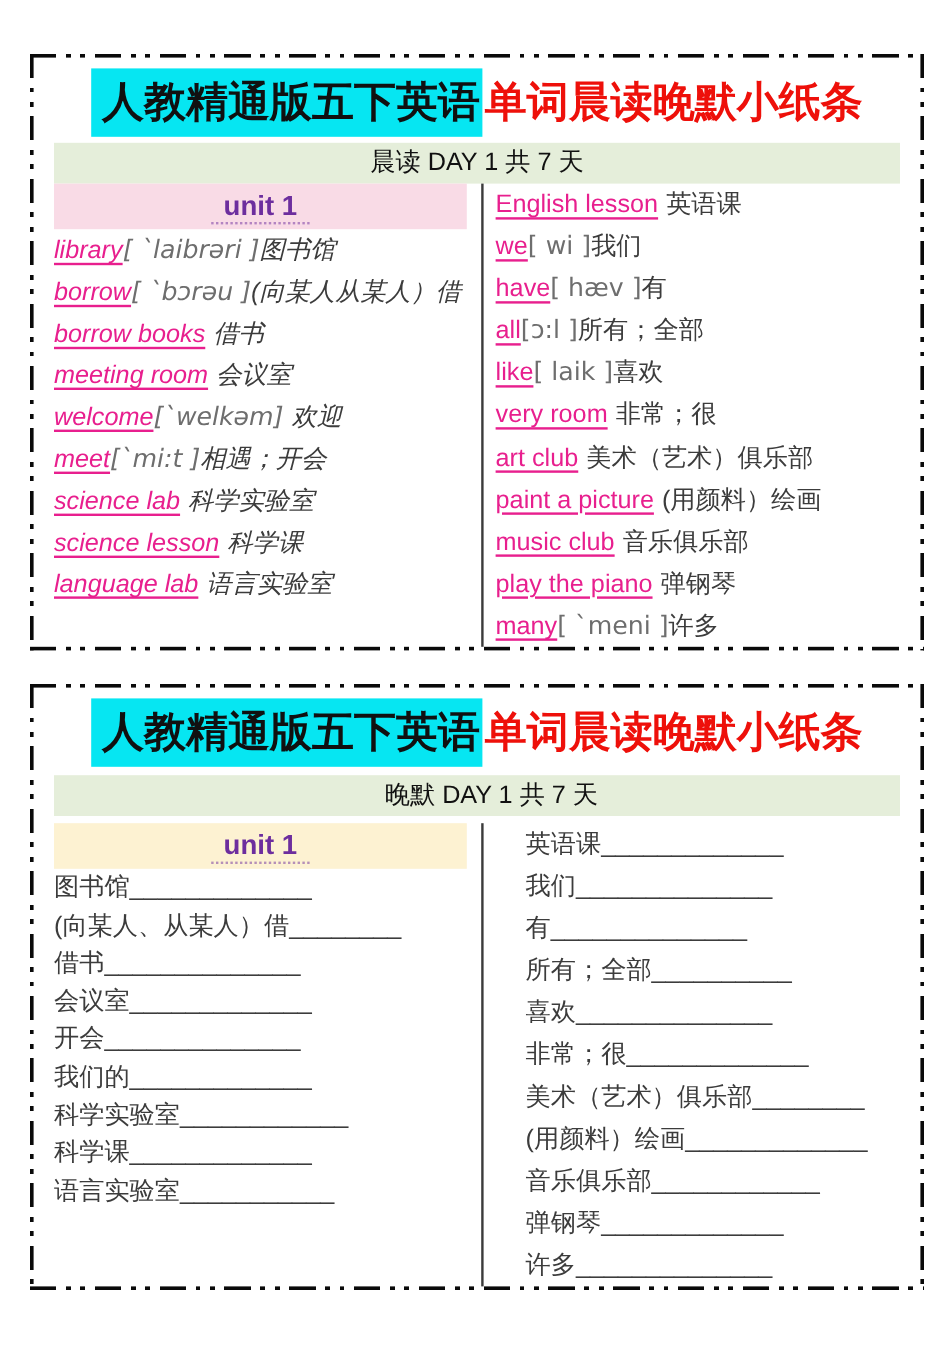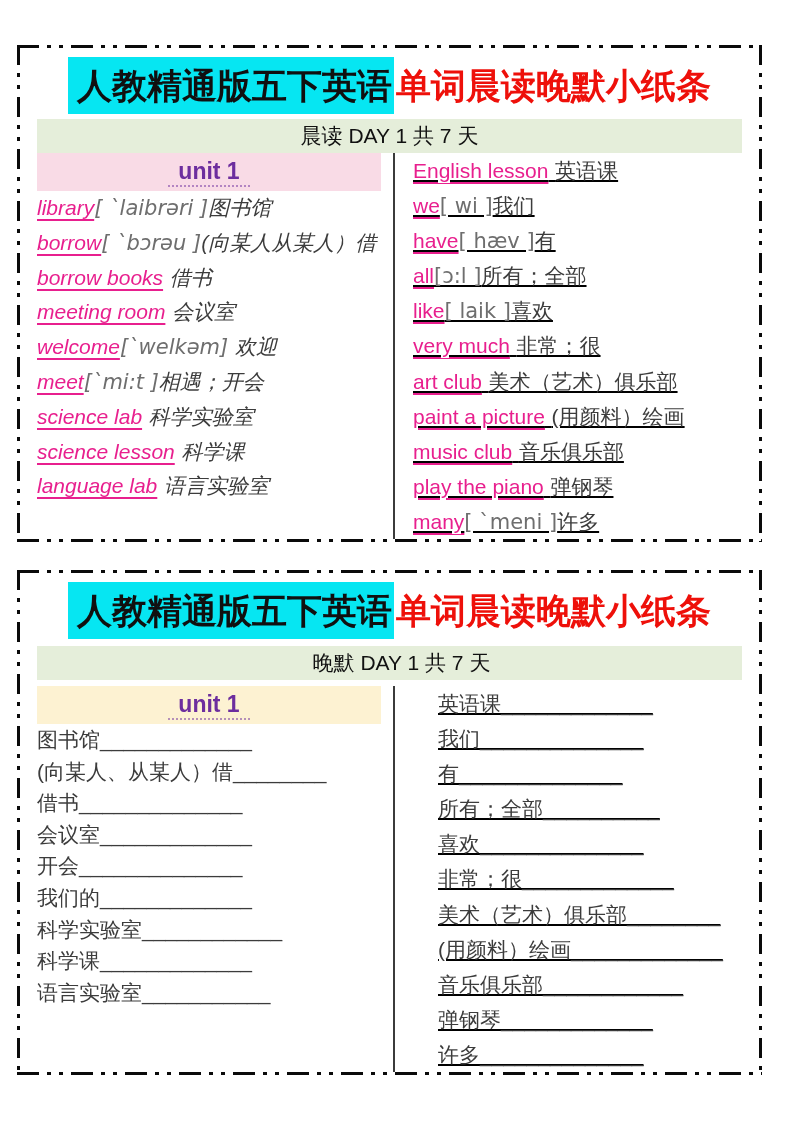--- a/index.html
+++ b/index.html
@@ -1,18 +1,18 @@
 <!DOCTYPE html>
 <html style="--cyan: #06e6f2; --red: #ee100a; --green: #e5eeda; --pink: #f9dbe6; --cream: #fdf2d2; --magenta: #e81f8e; --purple: #6d2e9e; --dark: #3c3c3c; --gray: #6e6e6e;"><head>
 <meta charset="utf-8">
 <style>
   html,body{margin:0;padding:0;background:#fff;}
   .page{position:relative;width:793px;height:1122px;background:#fff;overflow:hidden;
         font-family:"Liberation Sans","DejaVu Sans",sans-serif;}
-  .sheet{position:absolute;left:17px;width:745px;}
+  .sheet{position:absolute;left:25px;width:745px;}
   .sheet.s1{top:45px;height:497px;}
   .sheet.s2{top:570px;height:505px;}
 
   
   .bt,.bb{position:absolute;left:0;right:0;height:3px;
     background:repeating-linear-gradient(90deg,#0a0a0a 0 22px,transparent 22px 30px,#0a0a0a 30px 34px,transparent 34px 42px,#0a0a0a 42px 46px,transparent 46px 54px);}
   .bt{top:0}.bb{bottom:0}
   .bl,.br{position:absolute;top:0;bottom:0;width:3px;
     background:repeating-linear-gradient(180deg,#0a0a0a 0 20px,transparent 20px 28px,#0a0a0a 28px 32px,transparent 32px 40px,#0a0a0a 40px 44px,transparent 44px 52px);}
   .bl{left:0}.br{right:0}
@@ -24,21 +24,21 @@
 
   .banner{margin:4px 20px 0;height:34px;line-height:34px;background:var(--green,#e5eeda);
           text-align:center;font-weight:normal;font-size:21px;color:#111;}
   .s2 .banner{margin-top:6px;padding-left:24px;}
 
   .columns{display:flex;align-items:stretch;margin-left:20px;margin-right:3px;}
   .s1 .columns{margin-top:0;height:386px;}
   .s2 .columns{margin-top:6px;height:386px;}
   .col-left{flex:0 0 344px;}
   .divider{flex:0 0 2px;background:#3b3b3b;margin-left:12px;}
-  .col-right{flex:1;padding-left:18px;min-width:0;text-decoration:underline;}
+  .col-right{flex:1;padding-left:10px;min-width:0;}
 
   .unit{height:38px;line-height:36px;text-align:center;font-weight:bold;font-size:23px;
         color:var(--purple,#6d2e9e);}
   .unit.pink{background:var(--pink,#f9dbe6);}
   .unit.cream{background:var(--cream,#fdf2d2);}
   .unit-text{border-bottom:2px dotted rgba(109,46,158,.5);padding:0 10px 1px;text-align:center;}
 
   .row{white-space:nowrap;font-size:21px;color:var(--dark,#3c3c3c);}
   .s1 .col-left .row{height:34.8px;line-height:34.8px;font-style:italic;}
   .s1 .col-right .row{height:35.1px;line-height:35.1px;}
@@ -85,21 +85,21 @@
       </div>
       <div class="divider"></div>
       <div class="col-right">
         <div>
 
         <div class="row"><span class="en">English lesson</span><span class="phon"> </span><span class="cn">英语课</span></div>
             <div class="row"><span class="en">we</span><span class="phon">[ wi ]</span><span class="cn">我们</span></div>
             <div class="row"><span class="en">have</span><span class="phon">[ hæv ]</span><span class="cn">有</span></div>
             <div class="row"><span class="en">all</span><span class="phon">[ɔ:l ]</span><span class="cn">所有；全部</span></div>
             <div class="row"><span class="en">like</span><span class="phon">[ laik ]</span><span class="cn">喜欢</span></div>
-            <div class="row"><span class="en">very much</span><span class="phon"> </span><span class="cn">非常；很</span></div>
+            <div class="row"><span class="en">very room</span><span class="phon"> </span><span class="cn">非常；很</span></div>
             <div class="row"><span class="en">art club</span><span class="phon"> </span><span class="cn">美术（艺术）俱乐部</span></div>
             <div class="row"><span class="en">paint a picture</span><span class="phon"> </span><span class="cn">(用颜料）绘画</span></div>
             <div class="row"><span class="en">music club</span><span class="phon"> </span><span class="cn">音乐俱乐部</span></div>
             <div class="row"><span class="en">play the piano</span><span class="phon"> </span><span class="cn">弹钢琴</span></div>
             <div class="row"><span class="en">many</span><span class="phon">[ `meni ]</span><span class="cn">许多</span></div>
           </div>
       </div>
     </div>
   </div>
 

